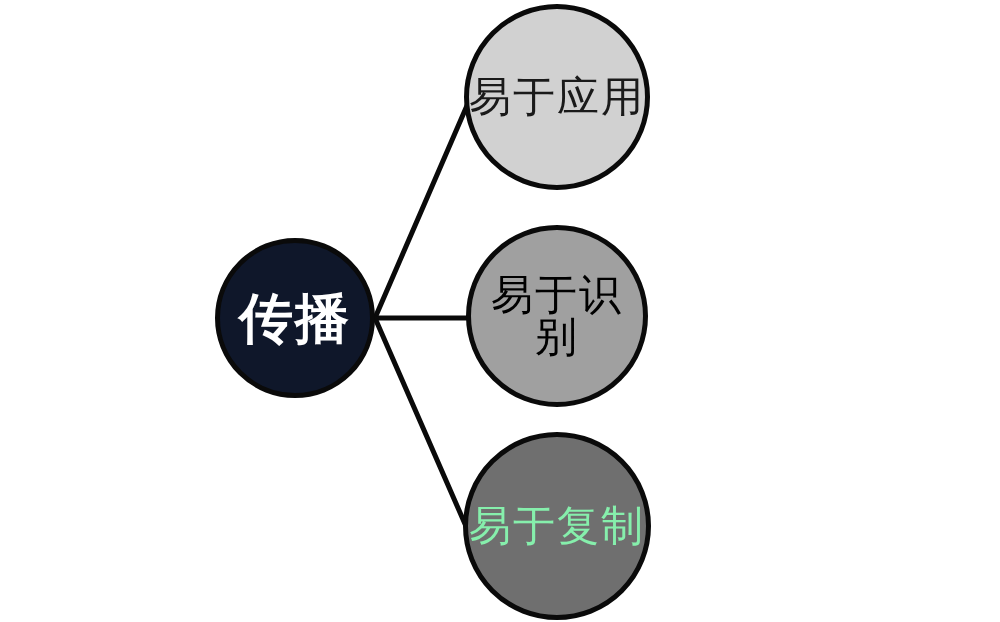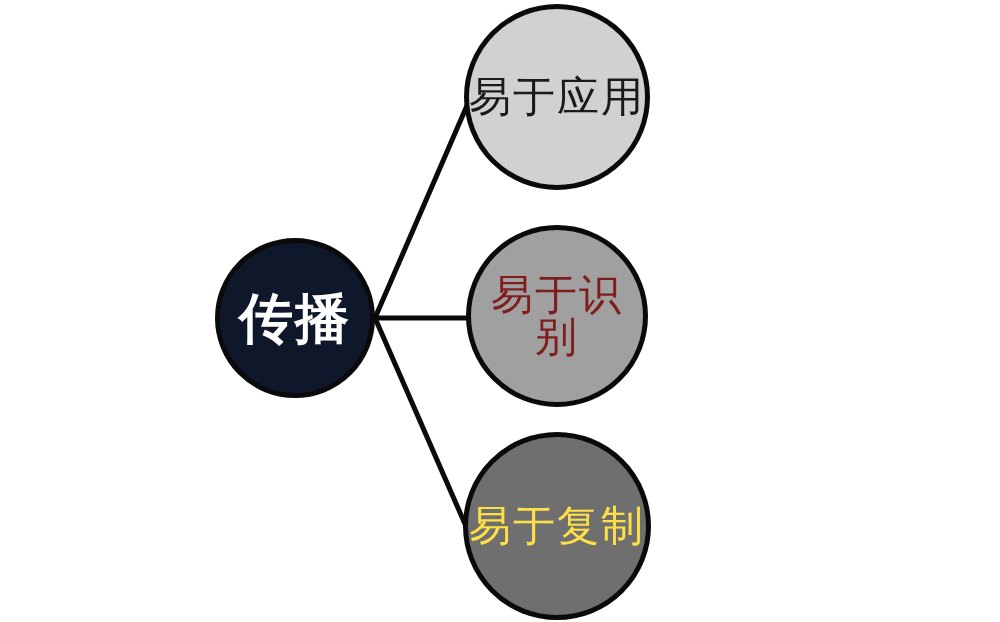--- a/index.html
+++ b/index.html
@@ -67,21 +67,21 @@
   </svg>
 
   <div class="node node-root" style="background: #0f172a; color: rgb(255, 255, 255); border-color: rgb(10, 10, 10);">
     <span>传播</span>
   </div>
 
   <div class="node node-child-1" style="background: rgb(209, 209, 209); color: rgb(26, 26, 26); border-color: rgb(10, 10, 10);">
     <span>易于应用</span>
   </div>
 
-  <div class="node node-child-2" style="background: rgb(160, 160, 160); color: #7f1d1d; border-color: rgb(10, 10, 10);">
+  <div class="node node-child-2" style="background: rgb(160, 160, 160); color: #000000; border-color: rgb(10, 10, 10);">
     <span>易于识别</span>
   </div>
 
-  <div class="node node-child-3" style="background: rgb(111, 111, 111); color: #fde047; border-color: rgb(10, 10, 10); justify-content: center;">
+  <div class="node node-child-3" style="background: rgb(111, 111, 111); color: #86efac; border-color: rgb(10, 10, 10); justify-content: center;">
     <span>易于复制</span>
   </div>
 
 </div>
 
 </body></html>

